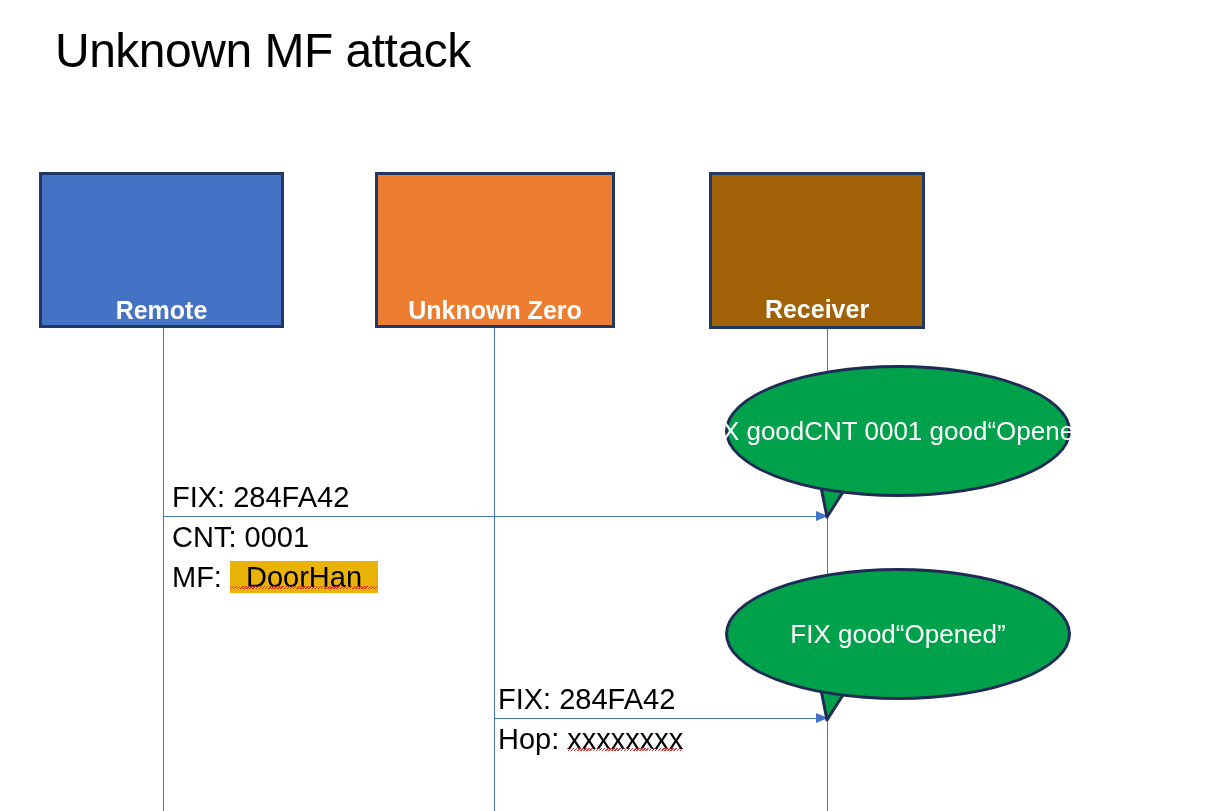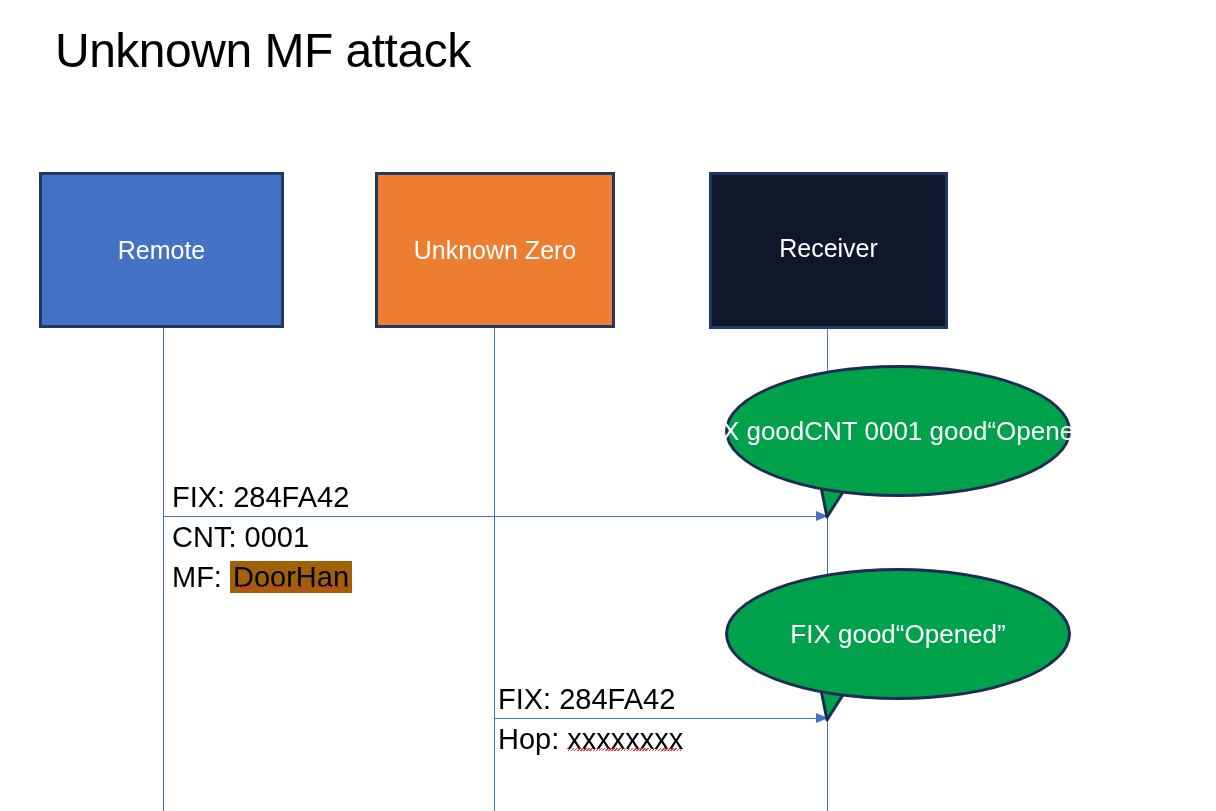--- a/index.html
+++ b/index.html
@@ -34,29 +34,29 @@
     letter-spacing: -0.5px;
     white-space: nowrap;
   }
 
   
   .actor-box {
     position: absolute;
     border: 3px solid #1F3864;
     box-sizing: border-box;
     display: flex;
-    align-items: center;
+    align-items: flex-end;
     justify-content: center;
     color: #ffffff;
     font-size: 25px;
-    font-weight: 400;
+    font-weight: 700;
   }
   #actor-remote  { left: 39px;  top: 172px; width: 245px; height: 156px; background: #4472C4; }
   #actor-flipper { left: 375px; top: 172px; width: 240px; height: 156px; background: #ED7D31; }
-  #actor-receiver{ left: 709px; top: 172px; width: 239px; height: 157px; background: #0f172a; }
+  #actor-receiver{ left: 709px; top: 172px; width: 216px; height: 157px; background: #a16207; }
   
   #actor-receiver .actor-label { transform: translateY(-2px); }
 
   
   .lifeline {
     position: absolute;
     width: 1px;
     background: #4472C4;
   }
   #lifeline-remote   { left: 163px; top: 328px; height: 483px; }
@@ -87,22 +87,22 @@
     position: absolute;
     font-size: 29px;
     line-height: 40px;
     color: #000000;
     white-space: nowrap;
   }
   #msg-label-remote  { left: 172px; top: 477px; }
   #msg-label-flipper { left: 498px; top: 679px; }
 
   .hl {
-    background: #a16207;
-    padding: 0 3px;
+    background: #eab308;
+    padding: 0 16px;
   }
   .squiggle {
     position: relative;
     text-decoration: none;
   }
   .squiggle::after {
     content: "";
     position: absolute;
     left: 0;
     right: 0;

